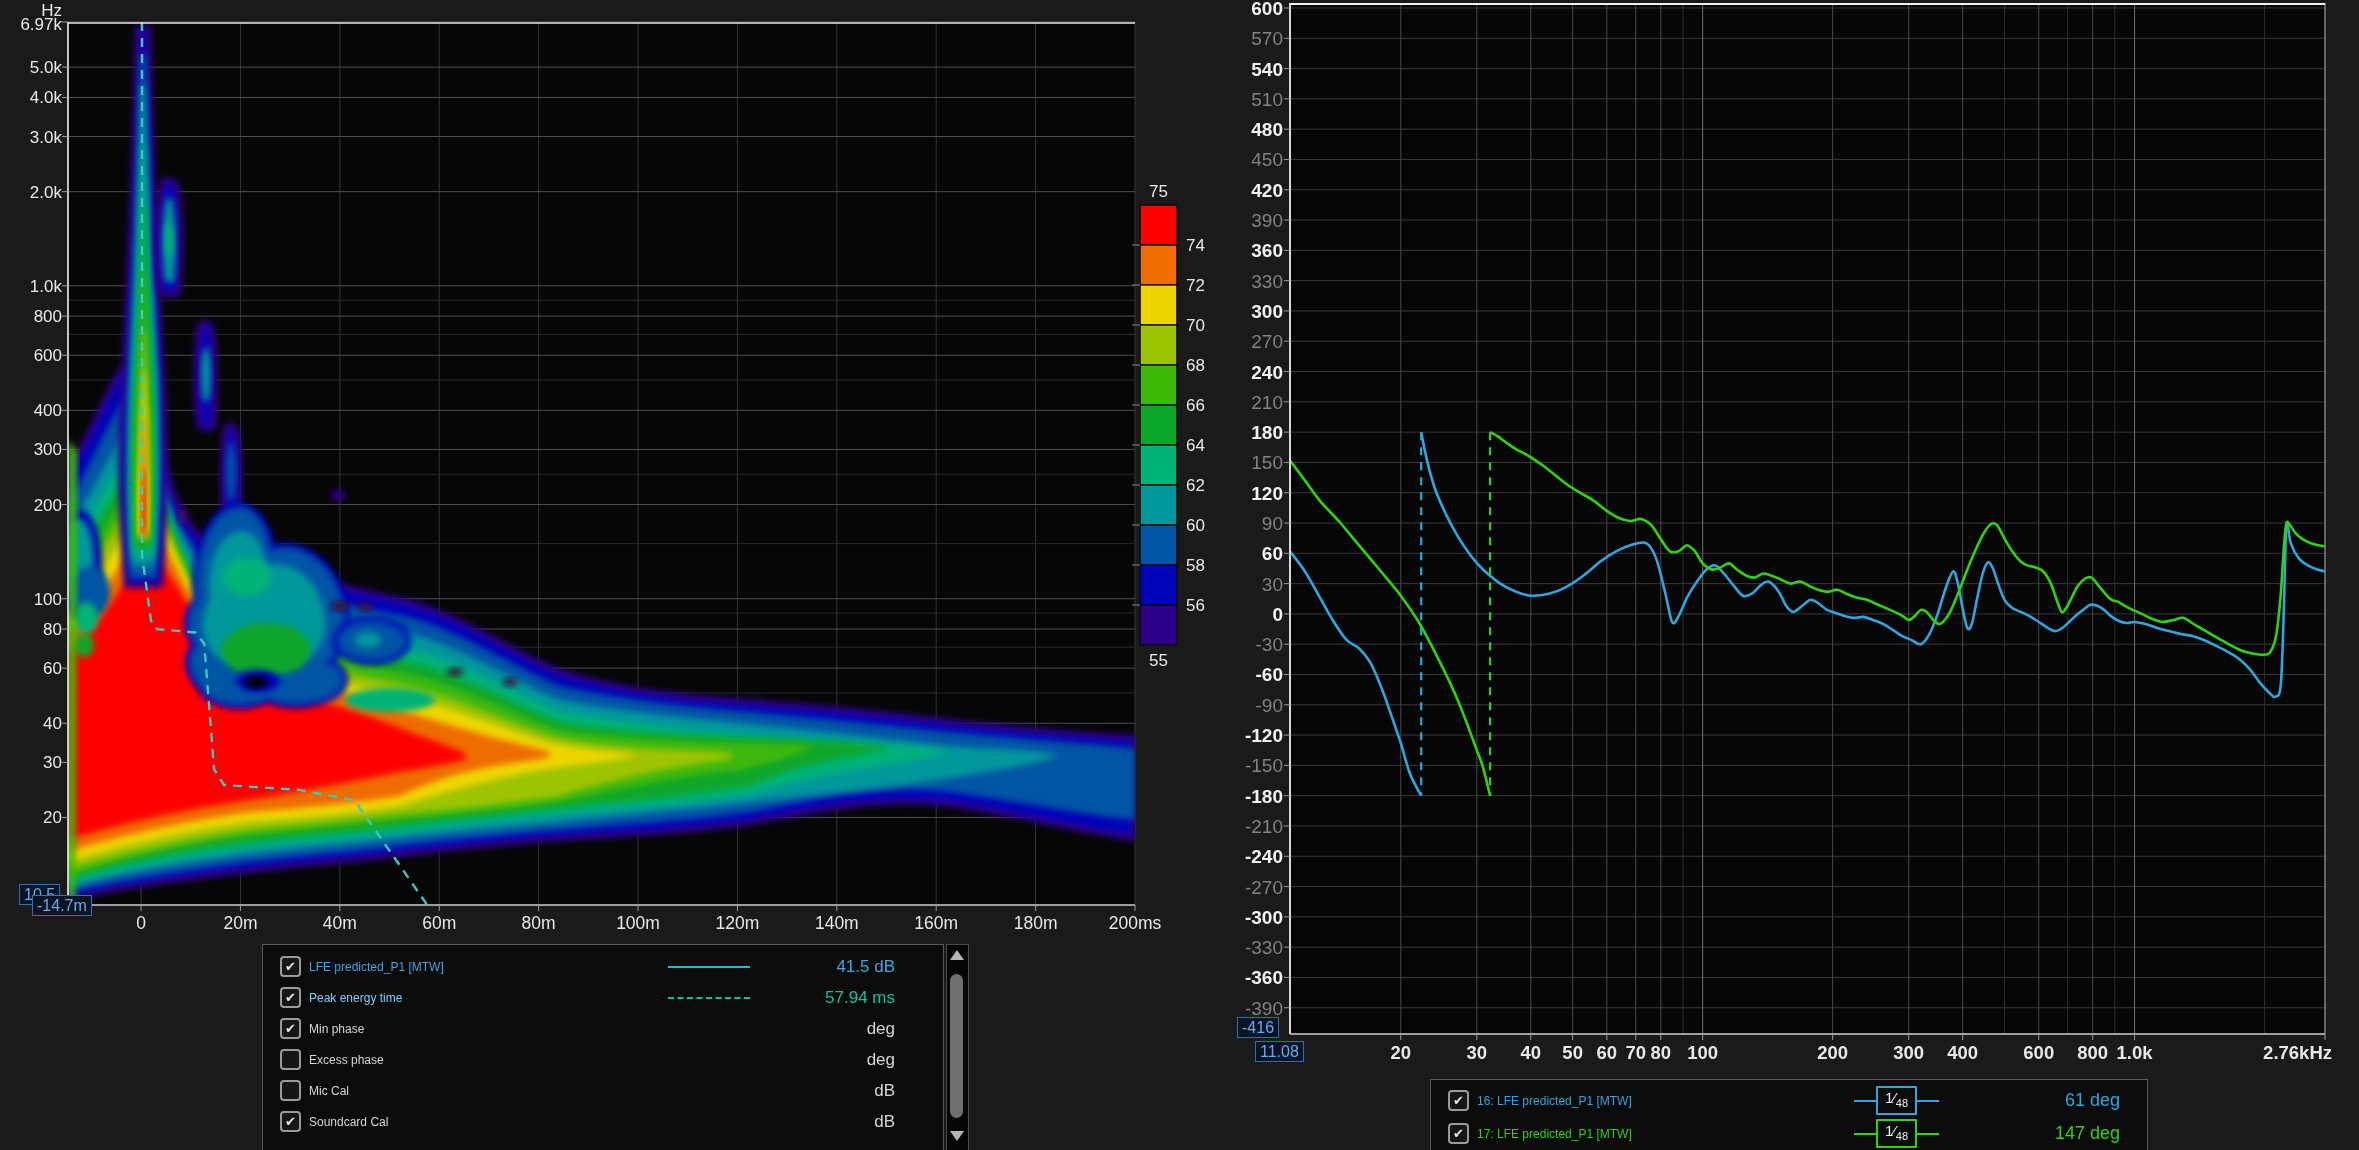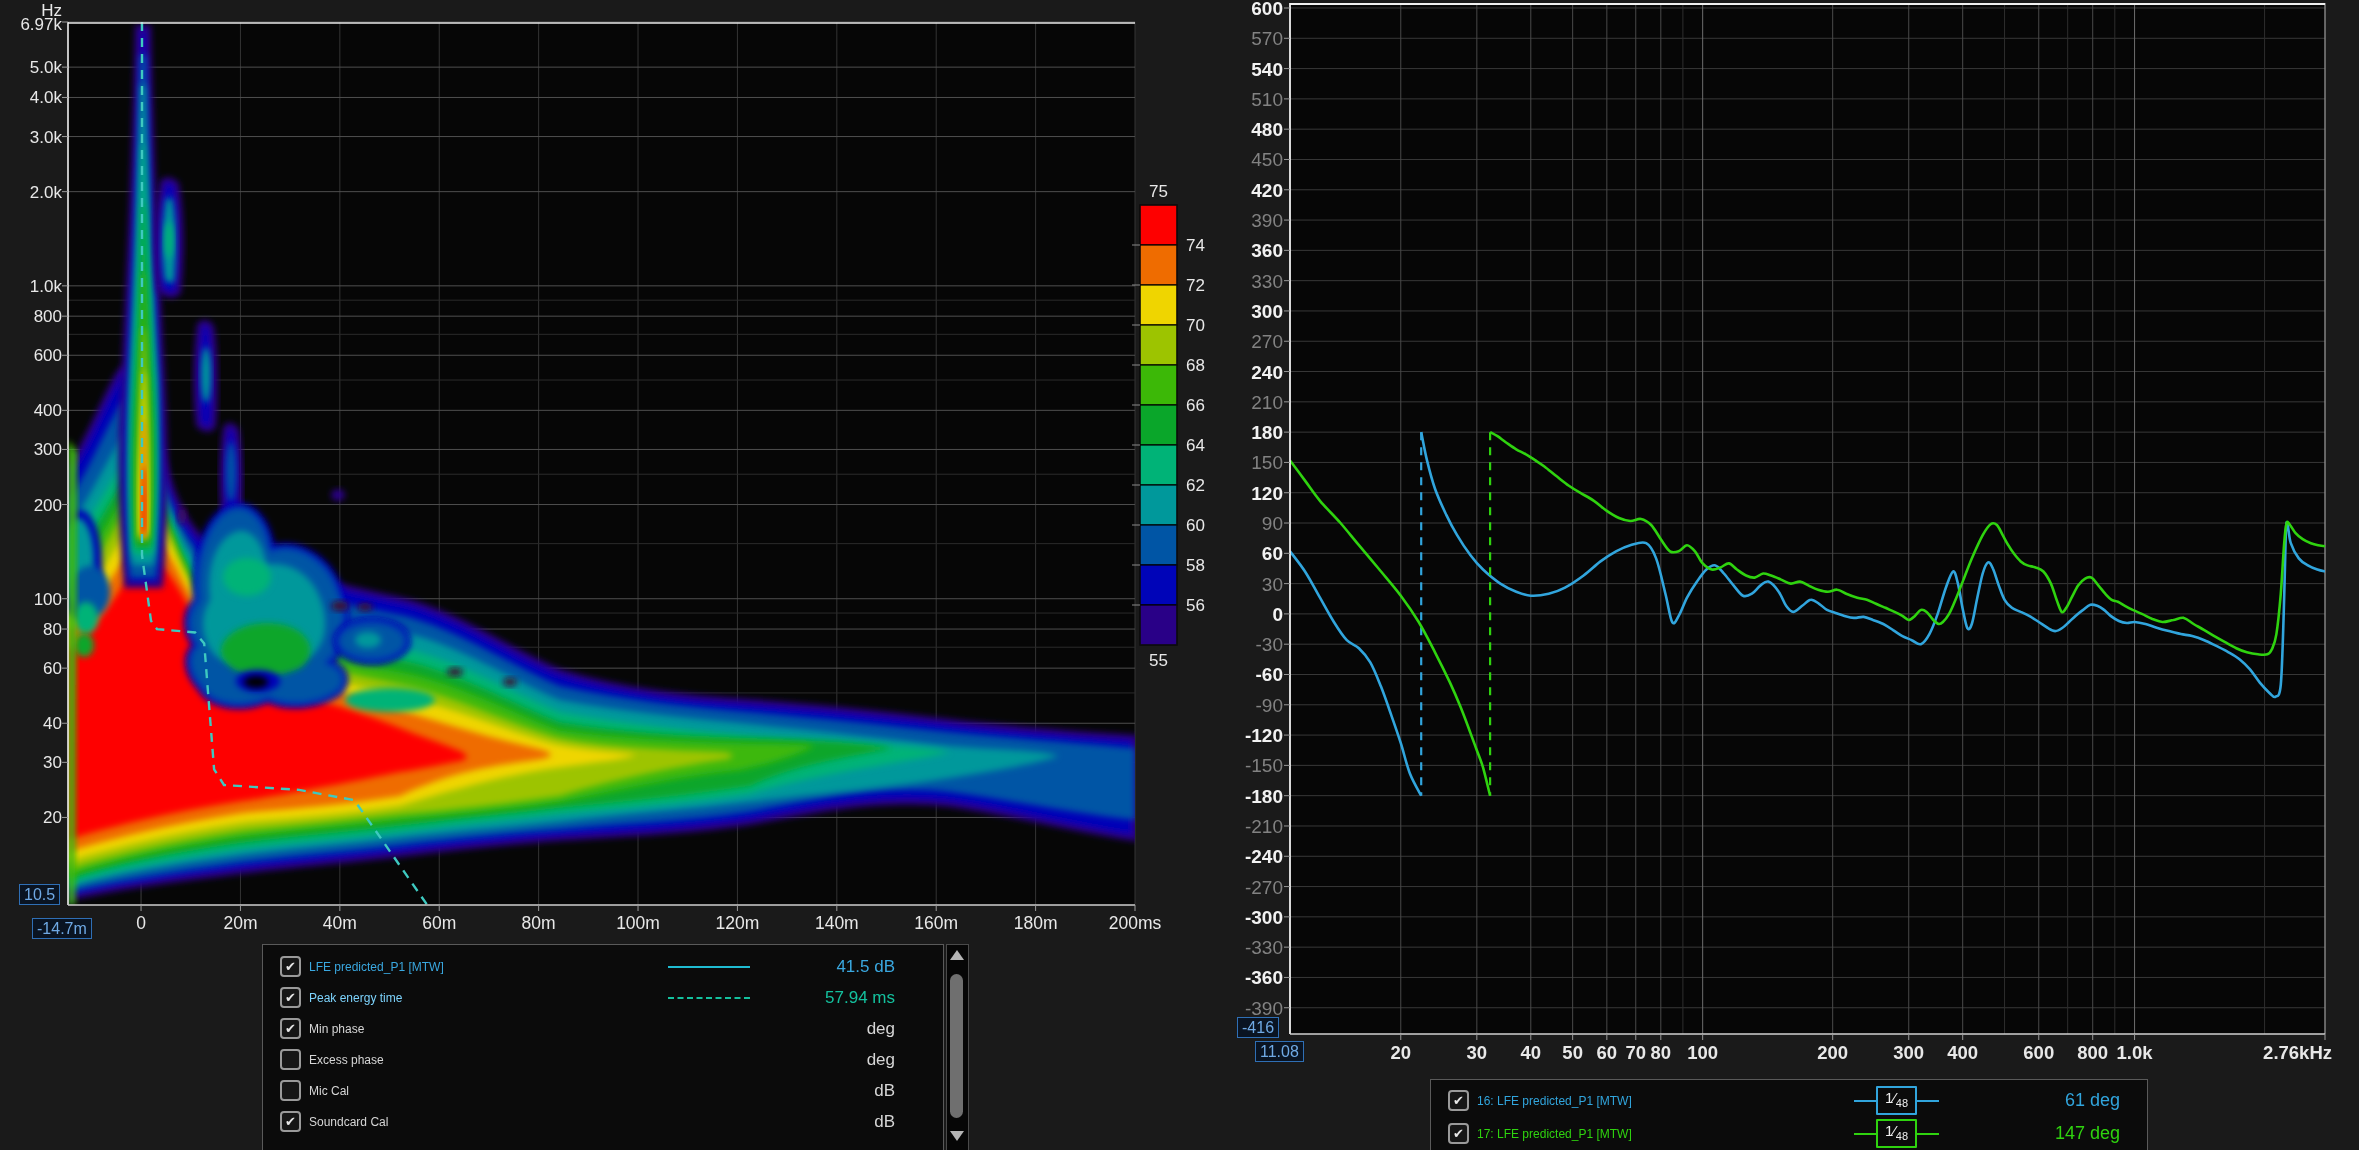--- a/index.html
+++ b/index.html
@@ -413,21 +413,21 @@
         <text x="2092.7141171994854" y="1059" text-anchor="middle">800</text>
         <line x1="2092.7141171994854" y1="1034" x2="2092.7141171994854" y2="1040" stroke="#9a9a9a" stroke-width="1"></line>
         <text x="2134.56987897886" y="1059" text-anchor="middle">1.0k</text>
         <line x1="2134.56987897886" y1="1034" x2="2134.56987897886" y2="1040" stroke="#9a9a9a" stroke-width="1"></line>
         <text x="2332" y="1059" text-anchor="end">2.76kHz</text>
         <line x1="2325" y1="1034" x2="2325" y2="1040" stroke="#9a9a9a" stroke-width="1"></line>
       </g>
     </svg>
 
   <div class="limit-box" style="left:19px;top:884px;">10.5</div>
-  <div class="limit-box" style="left:32px;top:918px;">-14.7m</div>
+  <div class="limit-box" style="left:32px;top:895px;">-14.7m</div>
   <div class="limit-box" style="left:1237px;top:1017px;">-416</div>
   <div class="limit-box" style="left:1255px;top:1041px;">11.08</div>
 
   <div id="left-legend" class="legend-box" style="left:262px;top:944px;width:680px;height:206px;padding-top:6px;">
       <div class="lrow">
         <span class="cb">✔</span>
         <span class="lbl" style="color: rgb(58, 168, 224);">LFE predicted_P1 [MTW]</span>
         <span class="sample" style="border-top: 2px solid rgb(31, 188, 210);"></span>
         <span class="val" style="color: rgb(58, 168, 224);">41.5 dB</span>
       </div>

